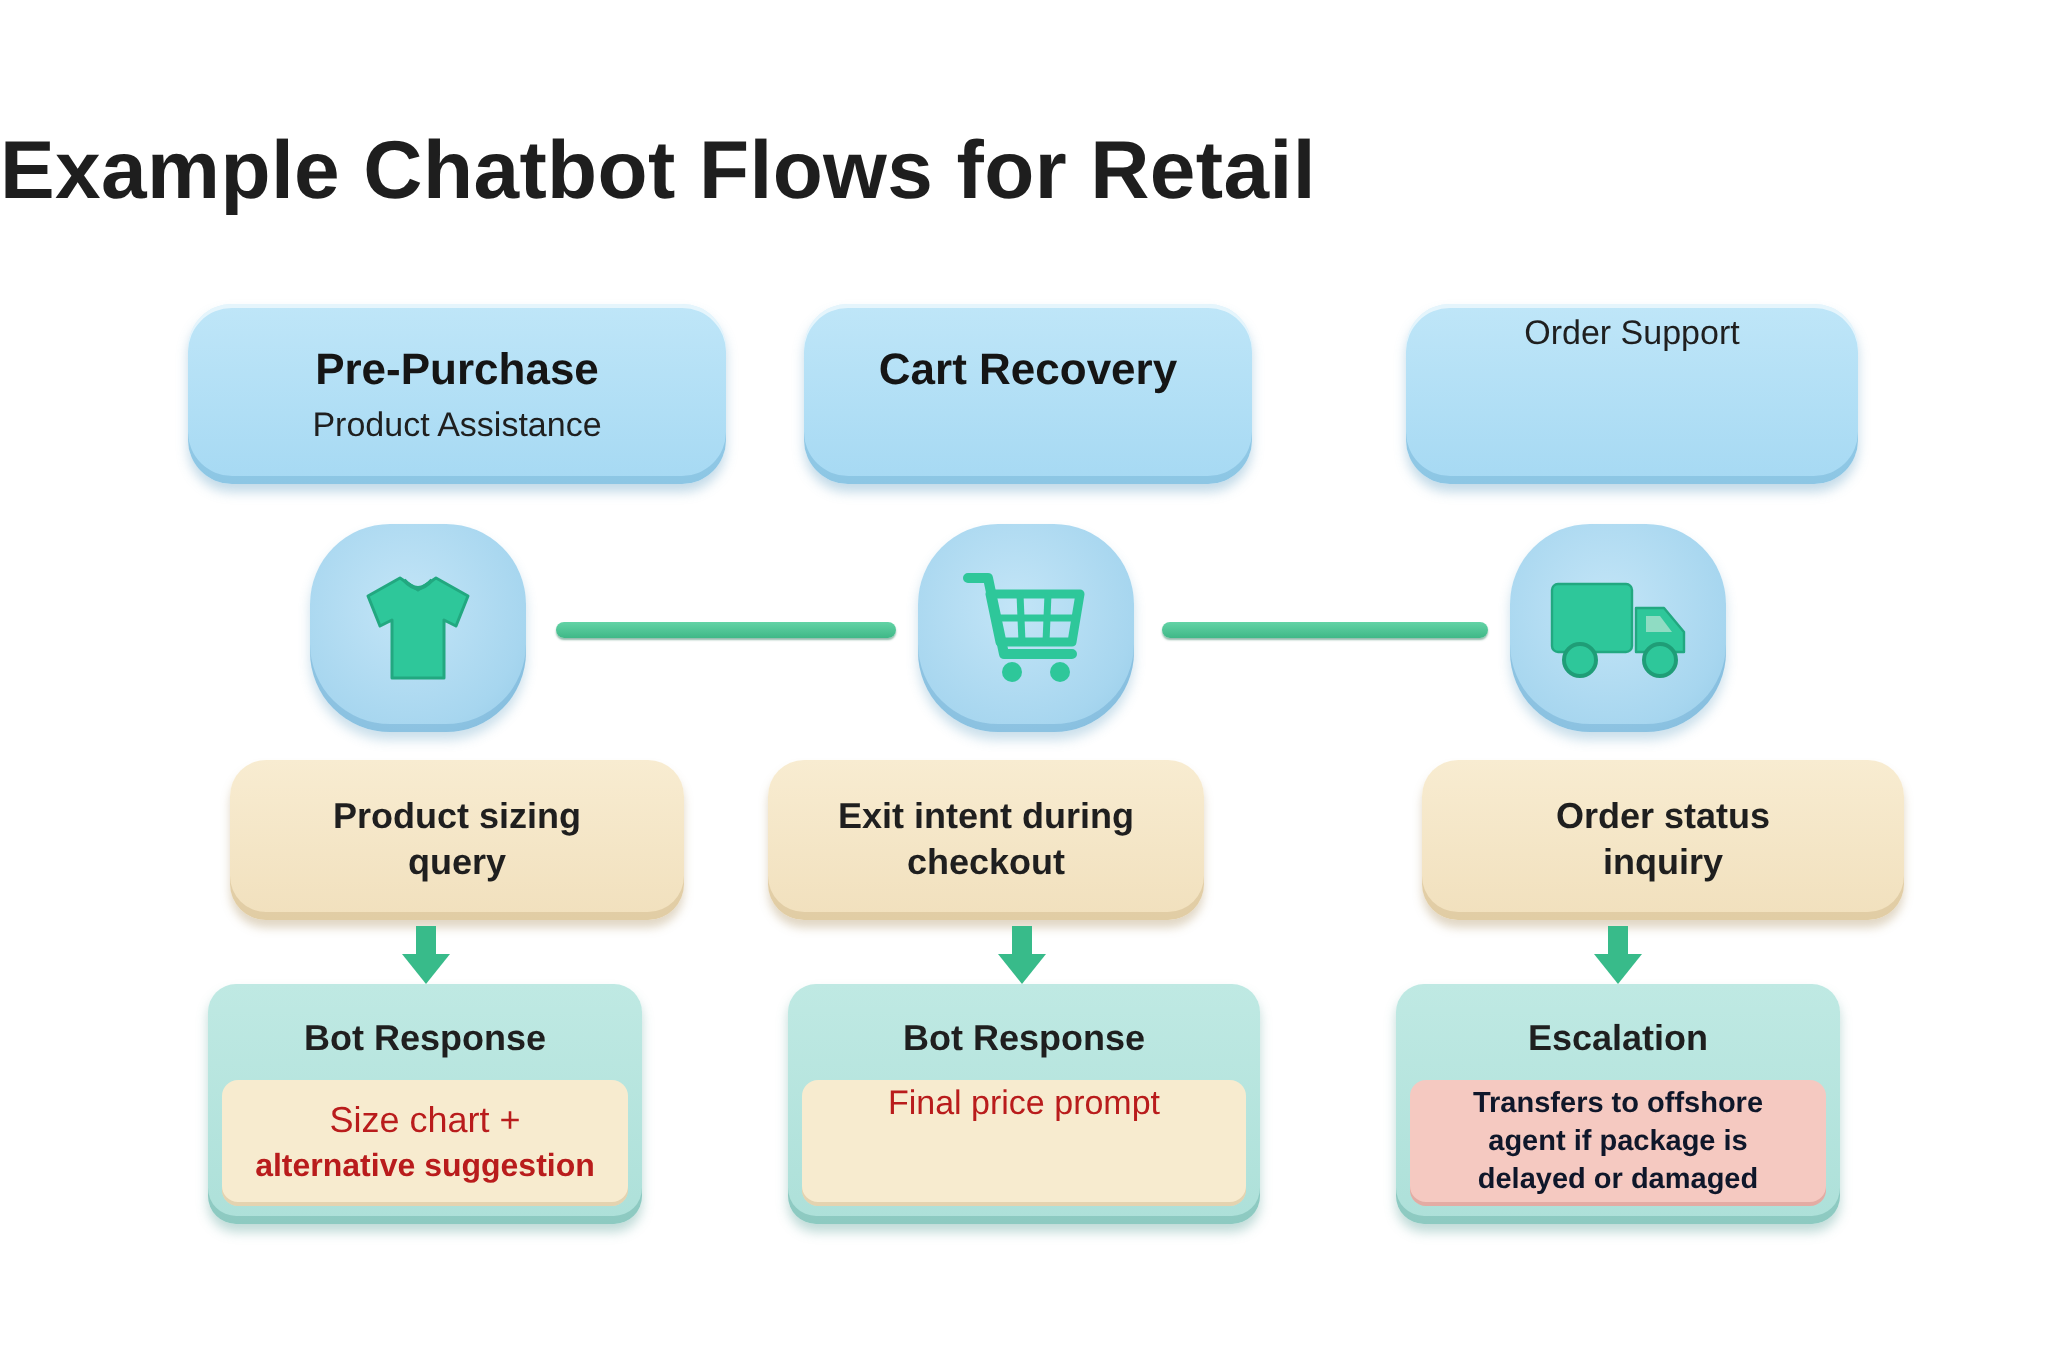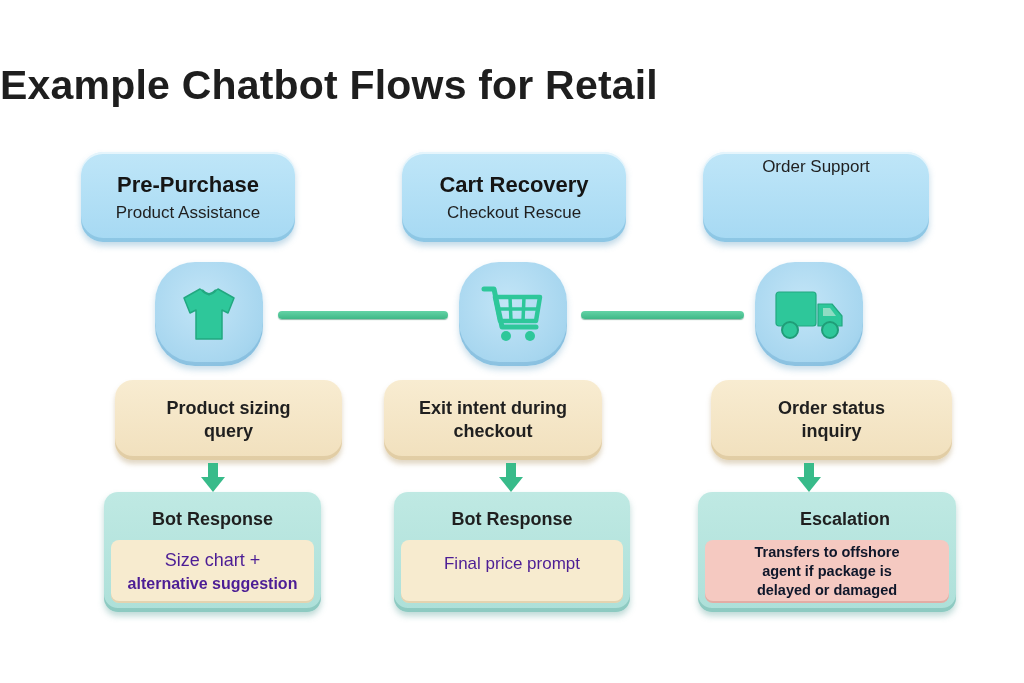--- a/index.html
+++ b/index.html
@@ -45,36 +45,36 @@
     background: linear-gradient(180deg, #bfe9e3 0%, #ade0d9 100%);
     box-shadow: 0 4px 6px rgba(70,150,140,0.35), inset 0 -4px 0 rgba(110,180,170,0.5);
   }
   .response-title {
     text-align: center; font-size: 18px; font-weight: bold; color: #1f1f1f; margin-top: 17px;
   }
   .response-body {
     position: absolute; left: 7px; right: 7px; top: 48px; bottom: 9px; border-radius: 8px;
     background: #f7ebcf; box-shadow: inset 0 -2px 0 rgba(200,175,130,0.4);
     display: flex; align-items: center; justify-content: center; text-align: center;
-    font-size: 17px; line-height: 24px; color: #4c1d95;
+    font-size: 17px; line-height: 24px; color: #b91c1c;
   }
   .response-body.alert {
     background: #f5c9c1; box-shadow: inset 0 -2px 0 rgba(200,130,120,0.4);
     font-size: 14.5px; line-height: 19px; font-weight: bold; color: #0f172a;
   }
   .b1 .line1 { font-size: 18px; font-weight: normal; }
   .b1 .line2 { font-size: 16px; font-weight: bold; }
 </style>
 </head>
 <body>
 
 <div class="title">Example Chatbot Flows for Retail</div>
 
 <div>
-  <div class="header-card" style="left:81px;width:214px;">
+  <div class="header-card" style="left:94px;width:269px;">
     <div class="header-title">Pre-Purchase</div>
     <div class="header-sub">Product Assistance</div>
   </div>
   <div class="icon-tile" style="left:155px;">
     <svg width="62" height="62" viewBox="0 0 62 62">
       <path d="M22 6 L31 12 L40 6 L56 15 L50 30 L44 27 L44 56 L18 56 L18 27 L12 30 L6 15 Z" fill="#2ec79a" stroke="#22a880" stroke-width="1.5" stroke-linejoin="round"></path>
       <path d="M24 7 Q31 15 38 7" fill="none" stroke="#22a880" stroke-width="2"></path>
     </svg>
   </div>
   <div class="trigger-card" style="left:115px;width:227px;">
@@ -93,21 +93,20 @@
       </div>
     </div>
   </div>
 </div>
 
 <div class="connector" style="left:278px;width:170px;"></div>
 
 <div>
   <div class="header-card" style="left:402px;width:224px;">
     <div class="header-title">Cart Recovery</div>
-    <div class="header-sub">Checkout Rescue</div>
   </div>
   <div class="icon-tile" style="left:459px;">
     <svg width="70" height="66" viewBox="0 0 70 66">
       <path d="M6 8 L16 8 L24 46 L58 46" fill="none" stroke="#2ec79a" stroke-width="5" stroke-linecap="round" stroke-linejoin="round"></path>
       <path d="M17 16 L62 16 L58 40 L22 40 Z" fill="none" stroke="#2ec79a" stroke-width="4.5" stroke-linejoin="round"></path>
       <line x1="19" y1="28" x2="60" y2="28" stroke="#2ec79a" stroke-width="3.5"></line>
       <line x1="32" y1="16" x2="33" y2="40" stroke="#2ec79a" stroke-width="3.5"></line>
       <line x1="46" y1="16" x2="45" y2="40" stroke="#2ec79a" stroke-width="3.5"></line>
       <circle cx="28" cy="55" r="5" fill="#2ec79a"></circle>
       <circle cx="52" cy="55" r="5" fill="#2ec79a"></circle>
@@ -115,21 +114,21 @@
   </div>
   <div class="trigger-card" style="left:384px;width:218px;">
     <div style="width:170px;">Exit intent during checkout</div>
   </div>
   <svg class="arrow" style="left:498px;" viewBox="0 0 26 30">
     <rect x="8" y="0" width="10" height="16" fill="#38bb8a"></rect>
     <polygon points="1,14 25,14 13,29" fill="#38bb8a"></polygon>
   </svg>
   <div class="response-card" style="left:394px;width:236px;">
     <div class="response-title">Bot Response</div>
-    <div class="response-body" style="align-items:flex-start;padding-top:12px;">
+    <div class="response-body" style="align-items:flex-start;">
       <div>Final price prompt</div>
     </div>
   </div>
 </div>
 
 <div class="connector" style="left:581px;width:163px;"></div>
 
 <div>
   <div class="header-card" style="left:703px;width:226px;">
     <div class="header-sub">Order Support</div>
@@ -143,19 +142,19 @@
       <circle cx="58" cy="46" r="8" fill="#2ec79a" stroke="#1f9d77" stroke-width="2"></circle>
     </svg>
   </div>
   <div class="trigger-card" style="left:711px;width:241px;">
     <div style="width:130px;">Order status inquiry</div>
   </div>
   <svg class="arrow" style="left:796px;" viewBox="0 0 26 30">
     <rect x="8" y="0" width="10" height="16" fill="#38bb8a"></rect>
     <polygon points="1,14 25,14 13,29" fill="#38bb8a"></polygon>
   </svg>
-  <div class="response-card" style="left:698px;width:222px;padding-left:36px;">
+  <div class="response-card" style="left:698px;width:222px;">
     <div class="response-title">Escalation</div>
     <div class="response-body alert">
       <div style="width:180px;">Transfers to offshore agent if package is delayed or damaged</div>
     </div>
   </div>
 </div>
 
 </body></html>

